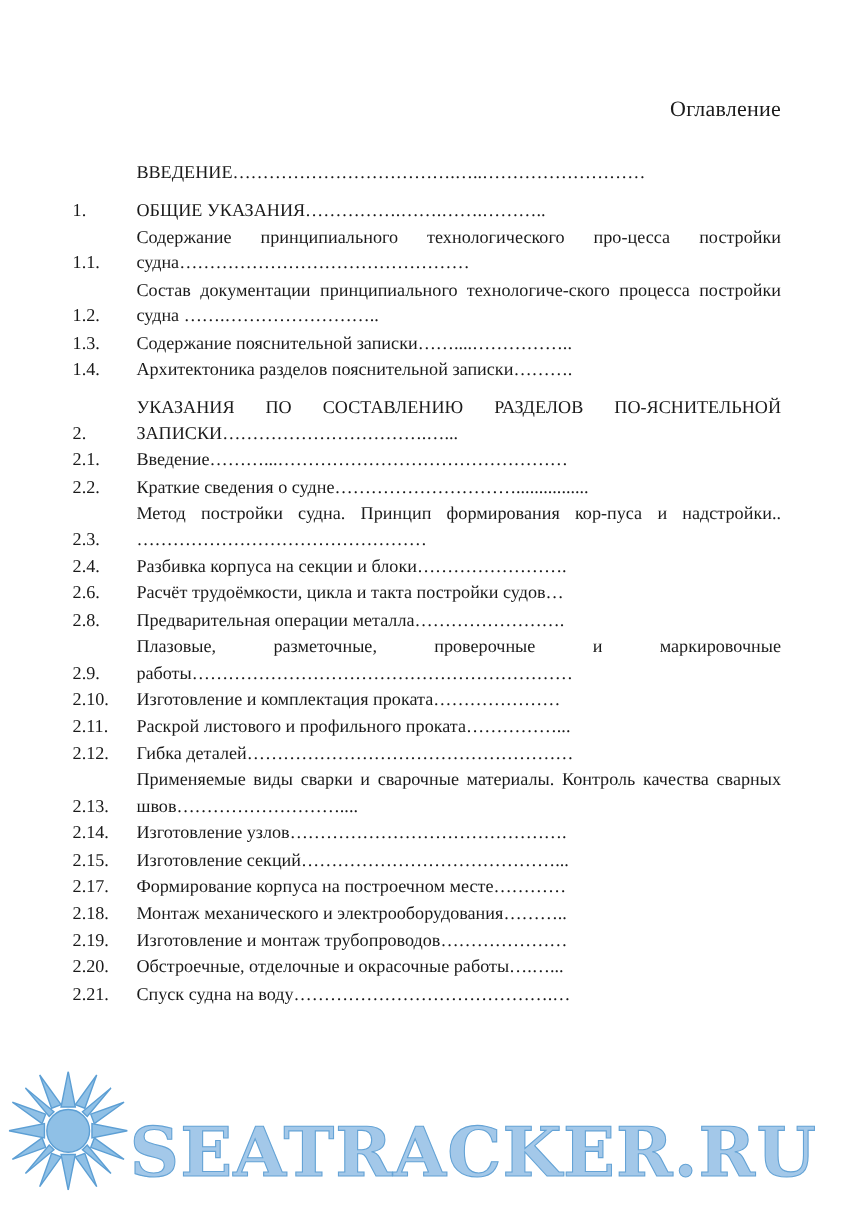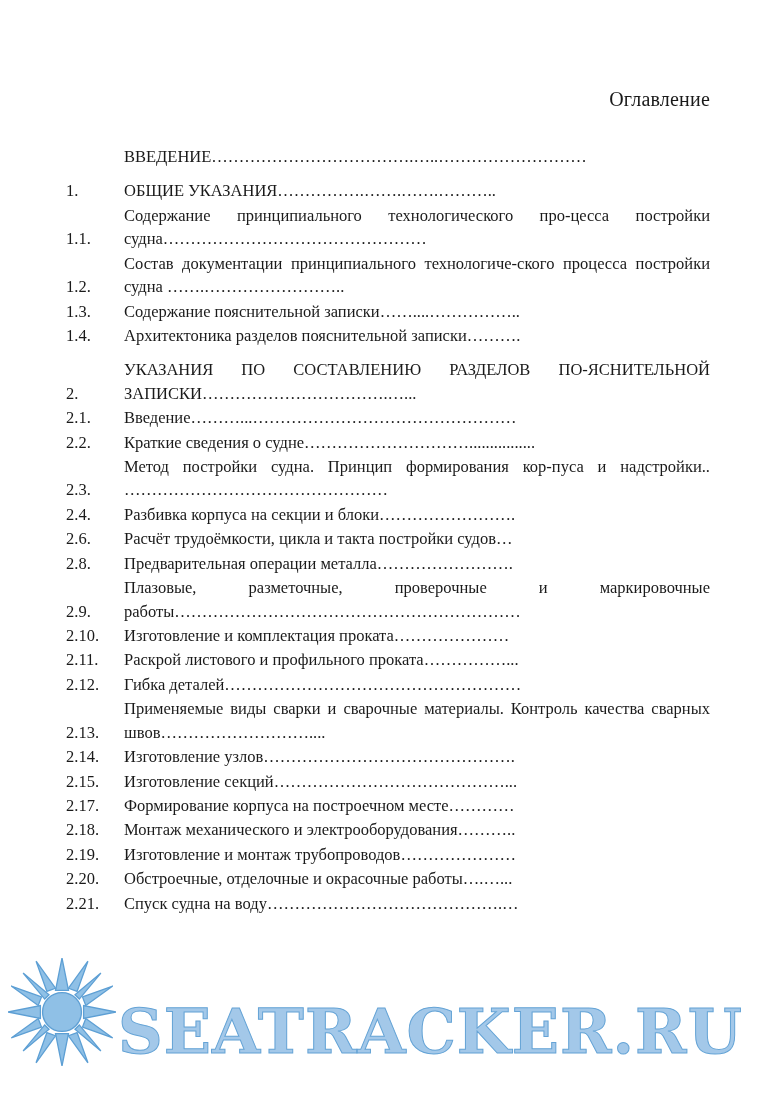--- a/index.html
+++ b/index.html
@@ -51,21 +51,21 @@
   .toc-text {
     flex: 1 1 auto;
     text-align: justify;
     text-justify: inter-word;
     hyphens: manual;
   }
   
   .watermark {
     position: absolute;
     left: 0;
-    bottom: 16px;
+    bottom: 0;
     width: 668px;
     height: 130px;
     pointer-events: none;
   }
   .wm-text {
     position: absolute;
     left: 118px;
     bottom: 12px;
     font-family: "DejaVu Serif", serif;
     font-weight: bold;

